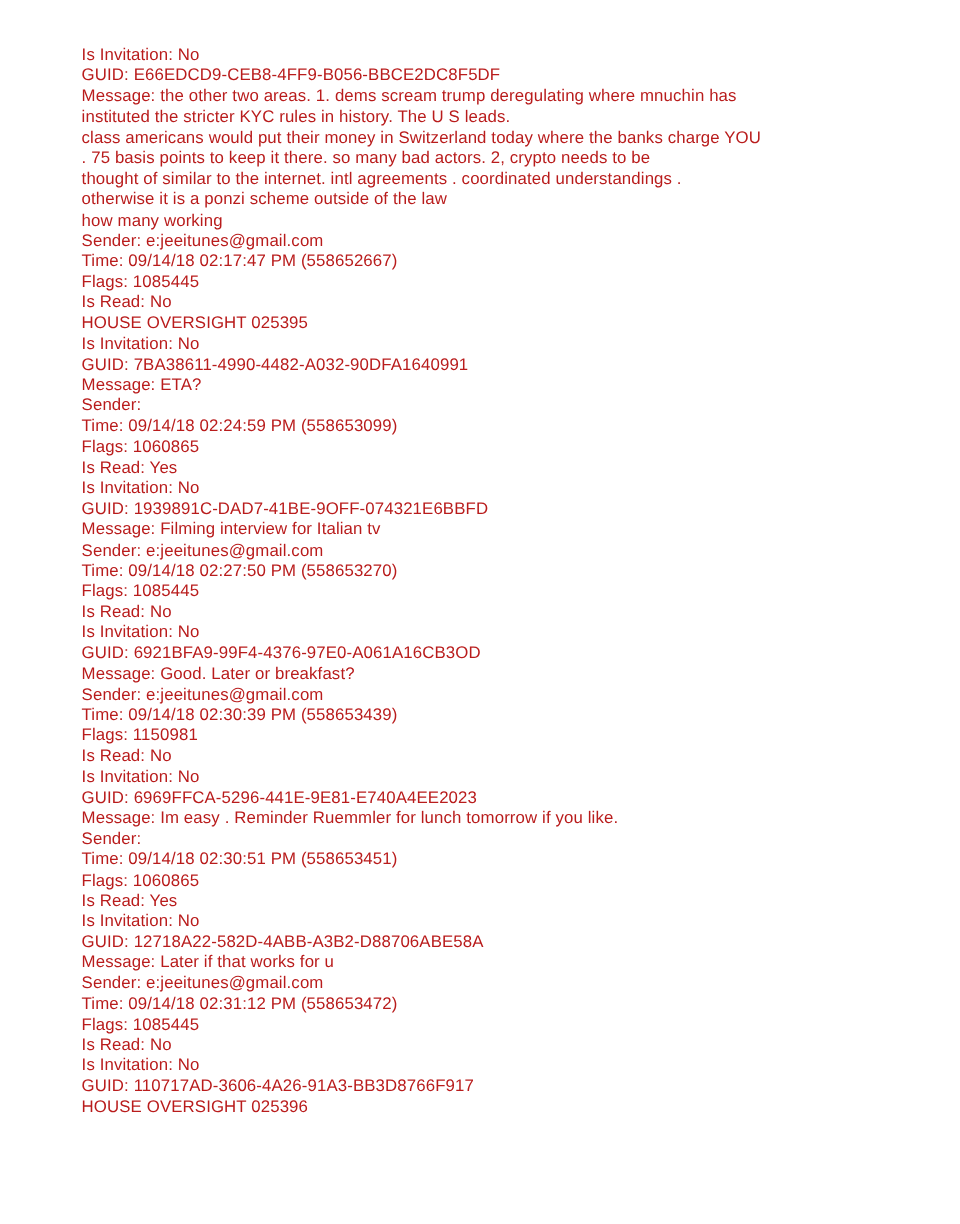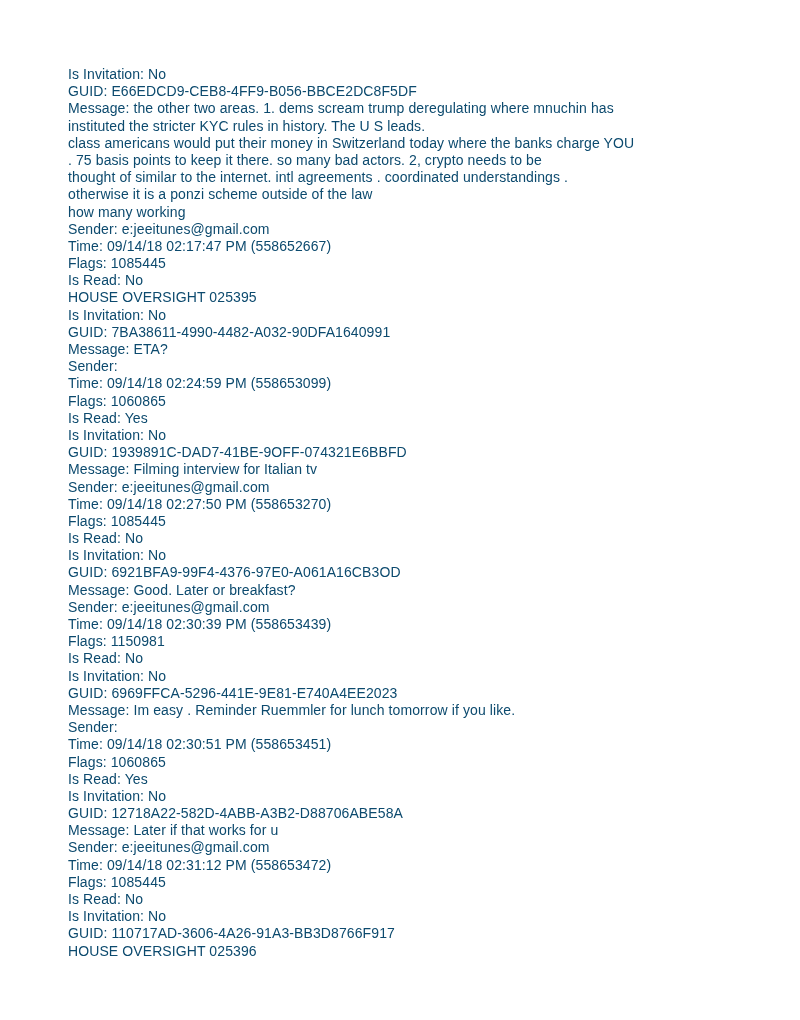--- a/index.html
+++ b/index.html
@@ -10,26 +10,26 @@
   .page {
     position: relative;
     width: 800px;
     height: 1020px;
     background: #ffffff;
     overflow: hidden;
   }
   .text-block {
     position: absolute;
     left: 68px;
-    top: 66px;
+    top: 37px;
     width: 680px;
     font-family: "Liberation Sans", sans-serif;
     font-size: 14px;
     line-height: 17.2px;
-    color: #0c4a6e;
+    color: #b91c1c;
     letter-spacing: 0.1px;
     white-space: pre;
   }
   .line {
     height: 17.2px;
   }
 </style>
 </head>
 <body>
 

